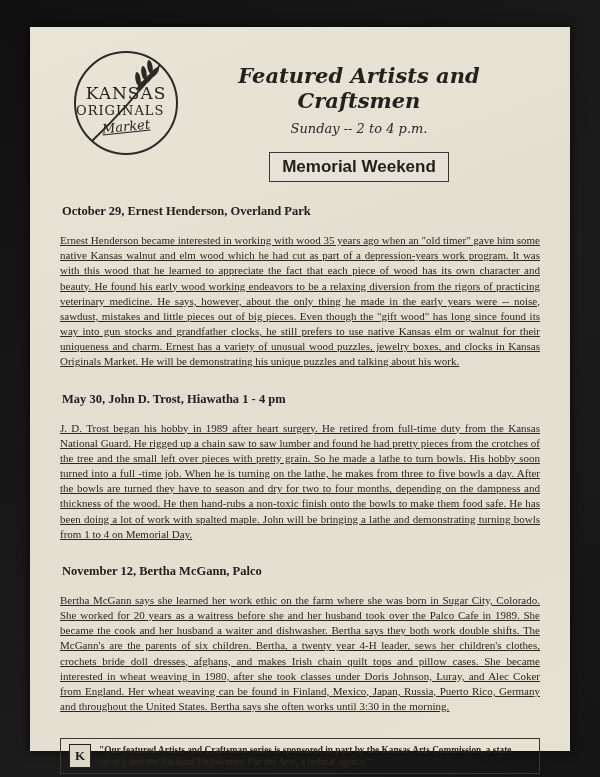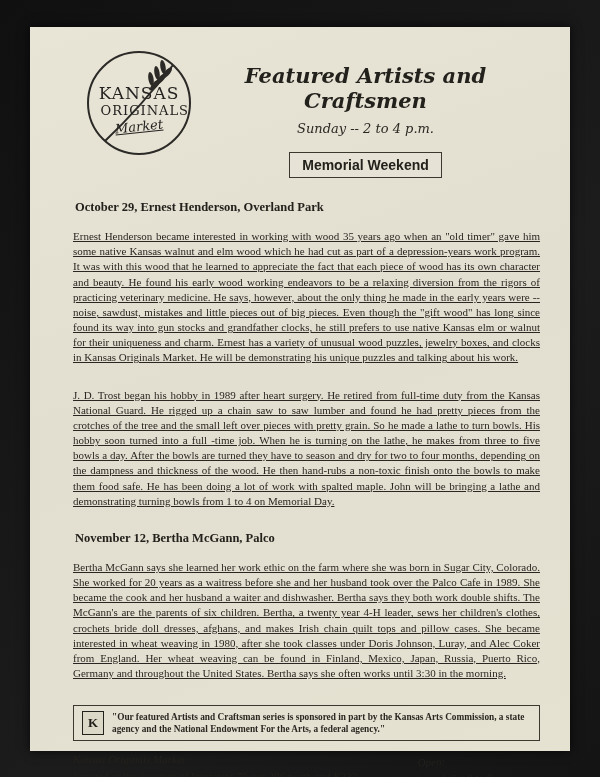--- a/index.html
+++ b/index.html
@@ -12,57 +12,57 @@
   }
   .scan{
     position:relative;width:600px;height:777px;
     background:linear-gradient(135deg,#101010 0%,#1c1c1c 60%,#141414 100%);
   }
   .paper{
     position:absolute;left:30px;top:27px;width:540px;height:724px;
     background:linear-gradient(160deg,#e8e4d6 0%,#e2ded0 45%,#e6e2d2 100%);
     box-shadow:0 0 10px rgba(0,0,0,.7);
     box-sizing:border-box;
-    padding:24px 30px 16px 43px;
+    padding:24px 30px 16px 30px;
   }
   
   .header{display:flex;align-items:flex-start;}
   .logo{
     position:relative;width:104px;height:104px;flex:0 0 104px;
     border:2.5px solid #2b2a26;border-radius:50%;
     box-sizing:border-box;margin-left:14px;
   }
   .logo svg.wheat{position:absolute;left:0;top:0;width:100%;height:100%;}
   .logo-kansas{
     position:absolute;top:30px;left:0;right:0;text-align:center;
     font-family:"DejaVu Serif", serif;font-size:17px;letter-spacing:1px;color:#242220;
   }
   .logo-originals{
-    position:absolute;top:50px;left:0;right:0;text-align:right;
+    position:absolute;top:50px;left:0;right:0;text-align:left;
     font-family:"DejaVu Serif", serif;font-size:13px;letter-spacing:1px;color:#242220;
   }
   .logo-market{
     position:absolute;top:66px;left:0;right:0;text-align:center;
     font-family:"DejaVu Serif", serif;font-style:italic;font-size:13px;
     transform:rotate(-6deg);color:#242220;
     text-decoration:underline;
   }
   .title-block{flex:1;text-align:center;padding-top:12px;}
   .page-title{
     margin:0;font-family:"DejaVu Serif", serif;font-style:italic;font-weight:600;
     font-size:21px;color:#23211c;text-align:center;
   }
   .subtitle{
     margin-top:8px;font-family:"DejaVu Serif", serif;font-style:italic;
     font-size:13px;color:#2a2822;
   }
   .badge{
     display:inline-block;margin-top:16px;
     border:1.5px solid #3a382f;padding:4px 12px;
-    font-family:"Liberation Sans", sans-serif;font-weight:bold;font-size:14px;
+    font-family:"Liberation Sans", sans-serif;font-weight:bold;font-size:17px;
     color:#23211c;background:rgba(255,255,255,.08);
   }
   
   .entry{margin-top:22px;}
   .entry h2{
     margin:0 0 14px 2px;font-size:12.5px;font-weight:bold;color:#23211c;
     font-family:"Liberation Serif", serif;
   }
   .entry p{
     margin:0;font-size:11px;line-height:1.38;text-align:justify;color:#2a2722;text-decoration:underline;
@@ -119,20 +119,21 @@
         <div><span class="badge">Memorial Weekend</span></div>
       </div>
     </div>
 
     <div class="entry">
       <h2>October 29, Ernest Henderson, Overland Park</h2>
       <p>Ernest Henderson became interested in working with wood 35 years ago when an "old timer" gave him some native Kansas walnut and elm wood which he had cut as part of a depression-years work program.  It was with this wood that he learned to appreciate the fact that each piece of wood has its own character and beauty.  He found his early wood working endeavors to be a relaxing diversion from the rigors of practicing veterinary medicine.  He says, however, about the only thing he made in the early years were -- noise, sawdust, mistakes and little pieces out of big pieces.  Even though the "gift wood" has long since found its way into gun stocks and grandfather clocks, he still prefers to use native Kansas elm or walnut for their uniqueness and charm.  Ernest has a variety of unusual wood puzzles, jewelry boxes, and clocks in Kansas Originals Market.  He will be demonstrating his unique puzzles and talking about his work.</p>
     </div>
 
     <div class="entry">
+      <h2>May 30, John D. Trost, Hiawatha  1 - 4 pm</h2>
       <p>J. D. Trost began his hobby in 1989 after heart surgery.  He retired from full-time duty from the Kansas National Guard. He rigged up a chain saw to saw lumber and found he had pretty pieces from the crotches of the tree and the small left over pieces with pretty grain.  So he made a lathe to turn bowls.  His hobby soon turned into a full -time job.  When he is turning on the lathe, he makes from three to five bowls a day.  After the bowls are turned they have to season and dry for two to four months, depending on the dampness and thickness of the wood.  He then hand-rubs a non-toxic finish onto the bowls to make them food safe.  He has been doing a lot of work with spalted maple.  John will be bringing a lathe and demonstrating turning bowls from 1 to 4 on Memorial Day.</p>
     </div>
 
     <div class="entry">
       <h2>November 12, Bertha McGann, Palco</h2>
       <p>Bertha McGann says she learned her work ethic on the farm where she was born in Sugar City, Colorado.  She worked for 20 years as a waitress before she and her husband took over the Palco Cafe in 1989.  She became the cook and her husband a waiter and dishwasher.  Bertha says they both work double shifts.  The McGann's are the parents of six children.  Bertha, a twenty year 4-H leader, sews her children's clothes, crochets bride doll dresses, afghans, and makes Irish chain quilt tops and pillow cases.  She became interested in wheat weaving in 1980, after she took classes under Doris Johnson, Luray, and Alec Coker from England.  Her wheat weaving can be found in Finland, Mexico, Japan, Russia, Puerto Rico, Germany and throughout the United States.  Bertha says she often works until 3:30 in the morning.</p>
     </div>
 
     <div class="sponsor">
       <div class="sponsor-logo">

